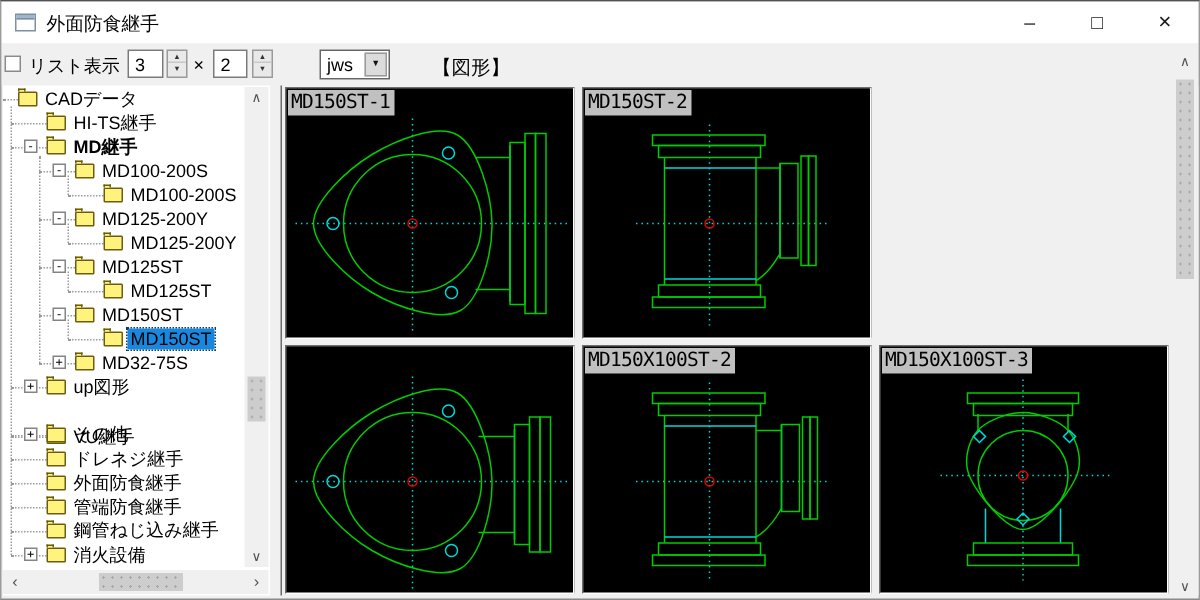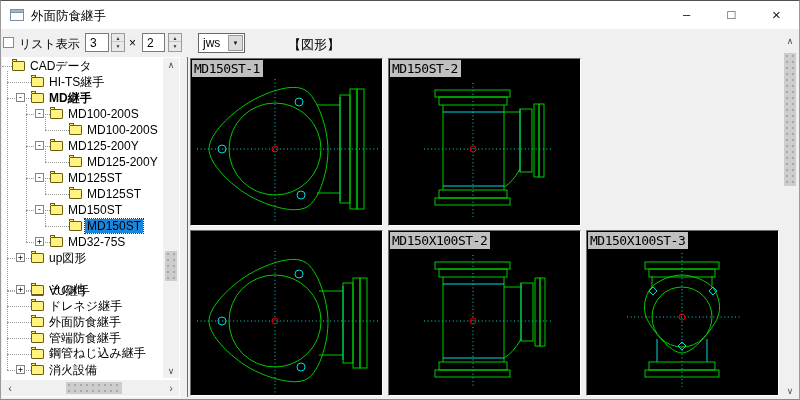--- a/index.html
+++ b/index.html
@@ -16,21 +16,21 @@
   .wbtn{width:45px;text-align:center;line-height:28px;font-size:13px;color:#1a1a1a;}
   .wbtn.close{font-size:15px;}
   
   .toolbar{position:absolute;left:0;top:28px;width:100%;height:28px;background:#f0f0f0;font-size:12px;color:#000;}
   .chk{position:absolute;left:2px;top:8px;width:11px;height:11px;background:#fff;border:1px solid #8a8a8a;}
   .tb-label{position:absolute;top:7px;white-space:nowrap;}
   .numbox{position:absolute;top:4px;height:19px;background:#fff;border:1px solid #7a7a7a;font:12px "Liberation Sans",sans-serif;padding:0 0 0 4px;}
   .spin{position:absolute;top:4px;width:14px;height:19px;border:1px solid #9a9a9a;background:#e9e9e9;}
   .spin i{display:block;height:8px;font-size:5px;line-height:8px;text-align:center;color:#333;font-style:normal;border-bottom:1px solid #c8c8c8;}
   .spin i:last-child{border-bottom:none;}
-  .combo{position:absolute;left:197px;top:4px;width:47px;height:20px;background:#fff;border:1px solid #666;}
+  .combo{position:absolute;left:212px;top:4px;width:47px;height:20px;background:#fff;border:1px solid #666;}
   .combo .val{position:absolute;left:4px;top:2px;font-size:12px;}
   .combo .cbtn{position:absolute;right:1px;top:1px;width:15px;height:16px;background:#dcdcdc;border:1px solid #9a9a9a;
     font-size:6px;line-height:15px;text-align:center;color:#111;}
   .heading{position:absolute;left:287px;top:7px;font-size:13px;color:#000;}
   
   .treepanel{position:absolute;left:1px;top:56px;width:178px;height:340px;background:#fff;overflow:hidden;}
   .spine{position:absolute;width:0;border-left:1px dotted #9a9a9a;}
   .trow{position:absolute;left:0;height:16px;width:161px;}
   .stub{position:absolute;top:8px;height:0;border-top:1px dotted #9a9a9a;}
   .ebox{position:absolute;top:3px;width:9px;height:9px;background:#fff;border:1px solid #848484;

